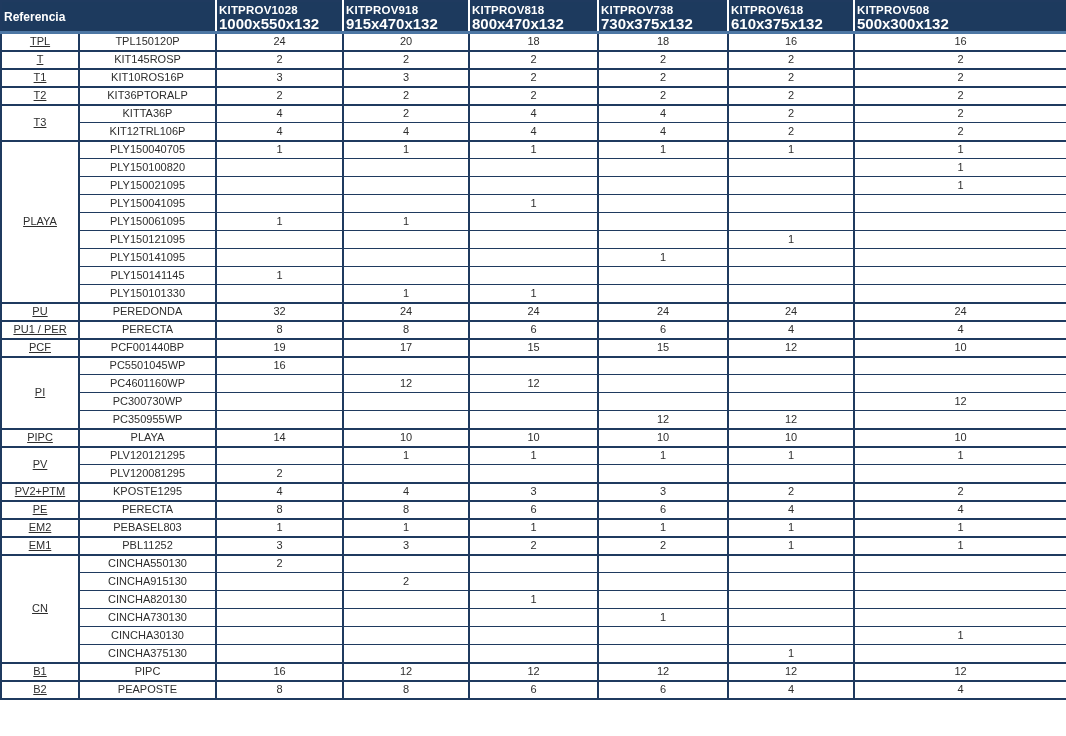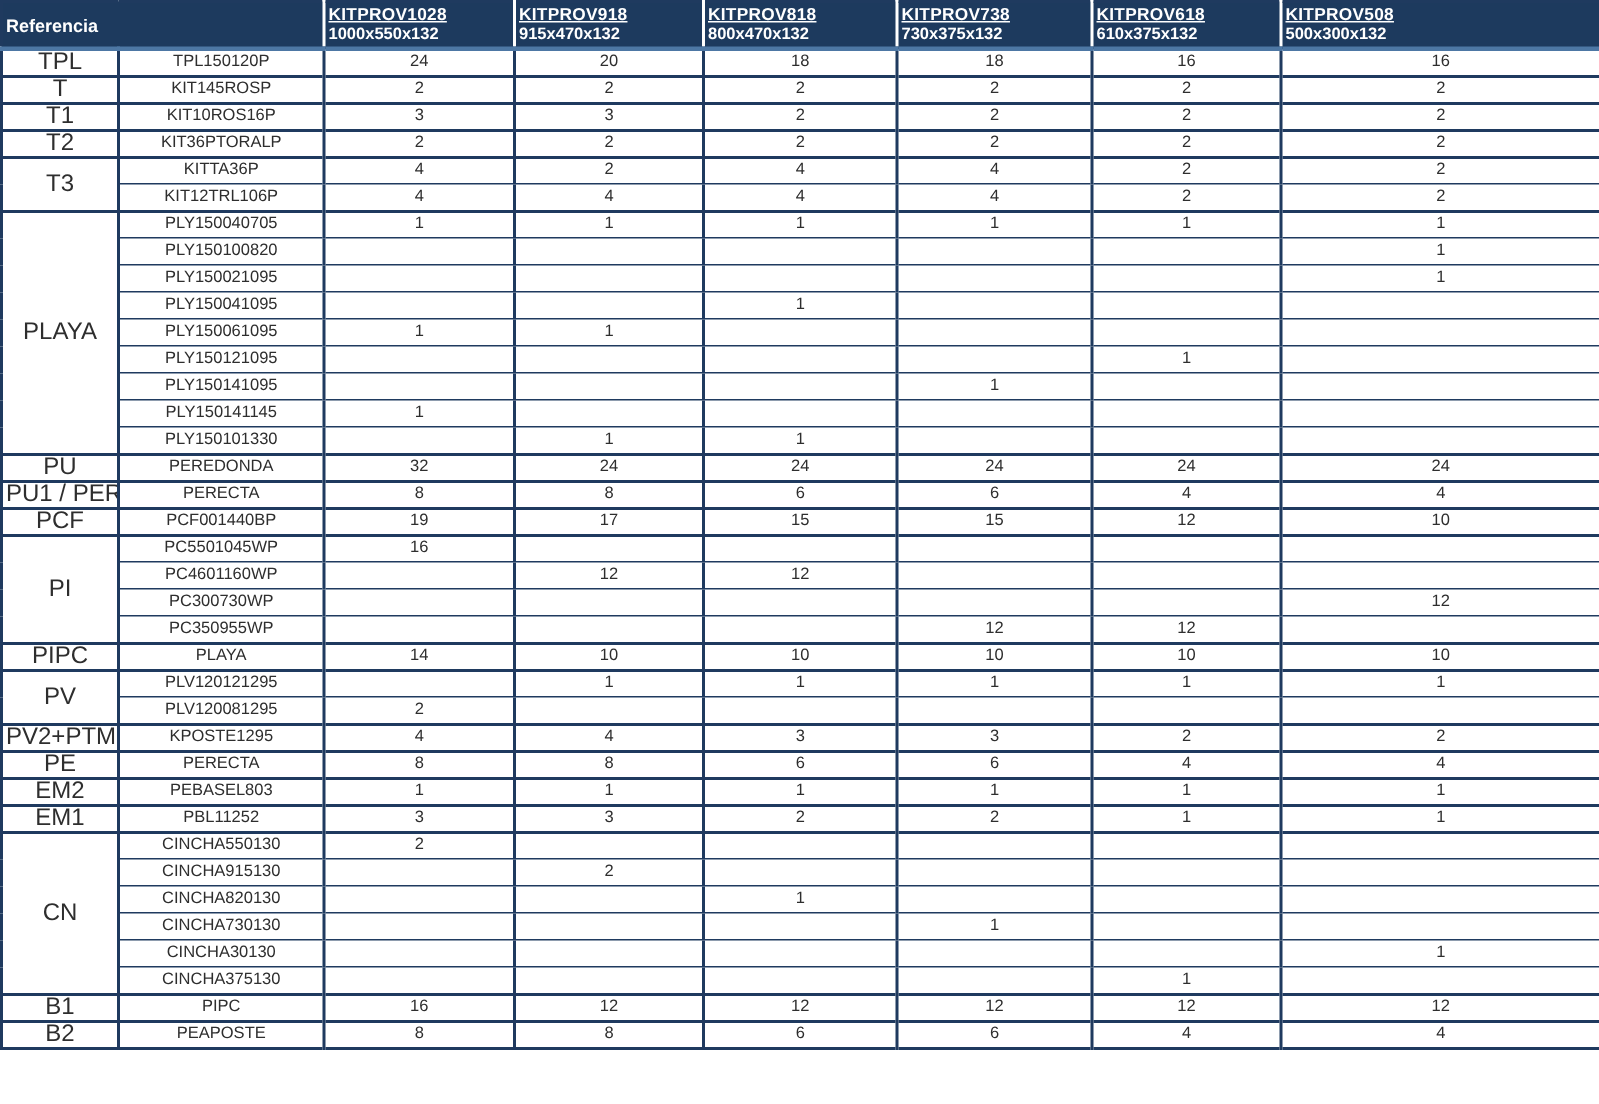--- a/index.html
+++ b/index.html
@@ -31,40 +31,40 @@
     background:var(--header-bg);
     color:var(--header-text);
     height:30px;
     padding:1px 2px;
     vertical-align:middle;
     text-align:left;
     border-bottom:3px solid var(--separator);
     font-weight:bold;
   }
   thead th + th{border-left:2px solid #ffffff;}
-  thead .kname{font-size:11.5px;line-height:14px;letter-spacing:.2px;text-decoration:underline;}
-  thead .ksize{font-size:11px;line-height:13px;font-weight:bold;}
+  thead .kname{font-size:11.5px;line-height:14px;letter-spacing:.2px;}
+  thead .ksize{font-size:15px;line-height:13px;font-weight:bold;}
   thead .ref-head{font-size:12px;}
   tbody td{
     background:var(--cell-bg);
     color:var(--cell-text);
     border-style:solid;
     border-color:var(--border);
     border-width:1px 2px;
     height:18px;
     padding:0 2px;
     text-align:center;
     vertical-align:middle;
     font-size:11px;
     line-height:13px;
     white-space:nowrap;
     overflow:hidden;
   }
   tbody tr.group-start td{border-top:2px solid var(--border);}
-  td.cat{font-size:16px;}
+  td.cat{font-size:11px;text-decoration:underline;}
 </style>
 </head>
 <body>
 
 <table>
   <colgroup>
       <col class="col-cat">
       <col class="col-ref">
       <col class="col-v0">
       <col class="col-v1">

